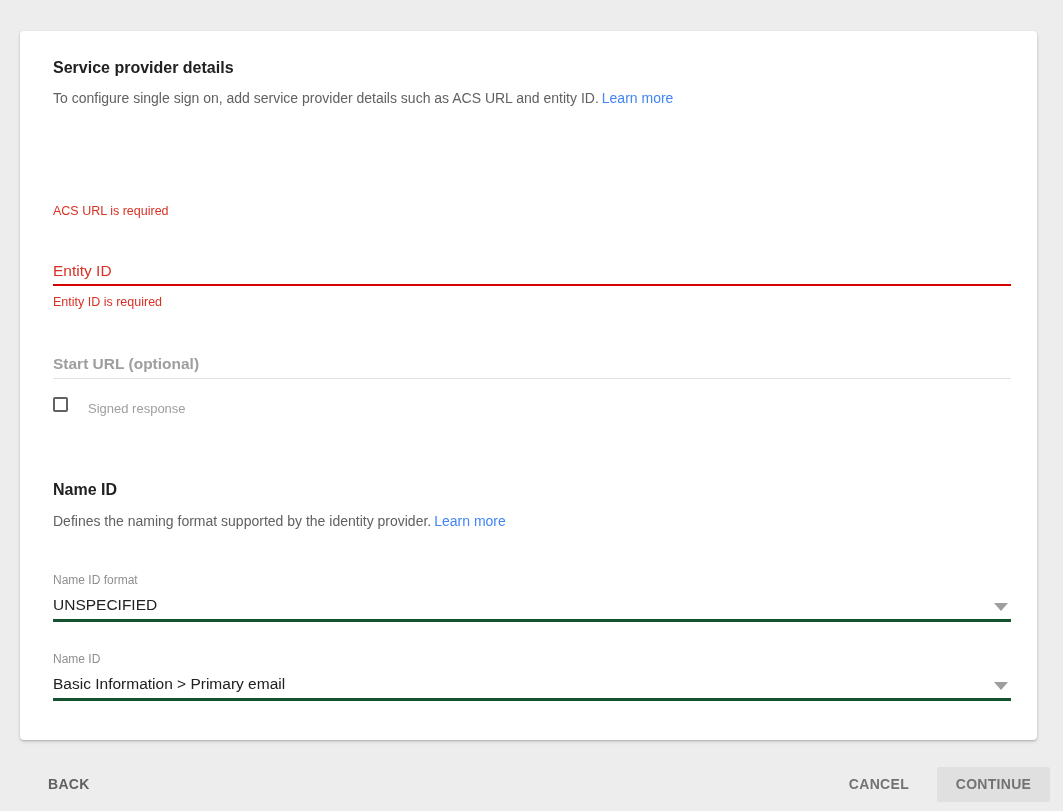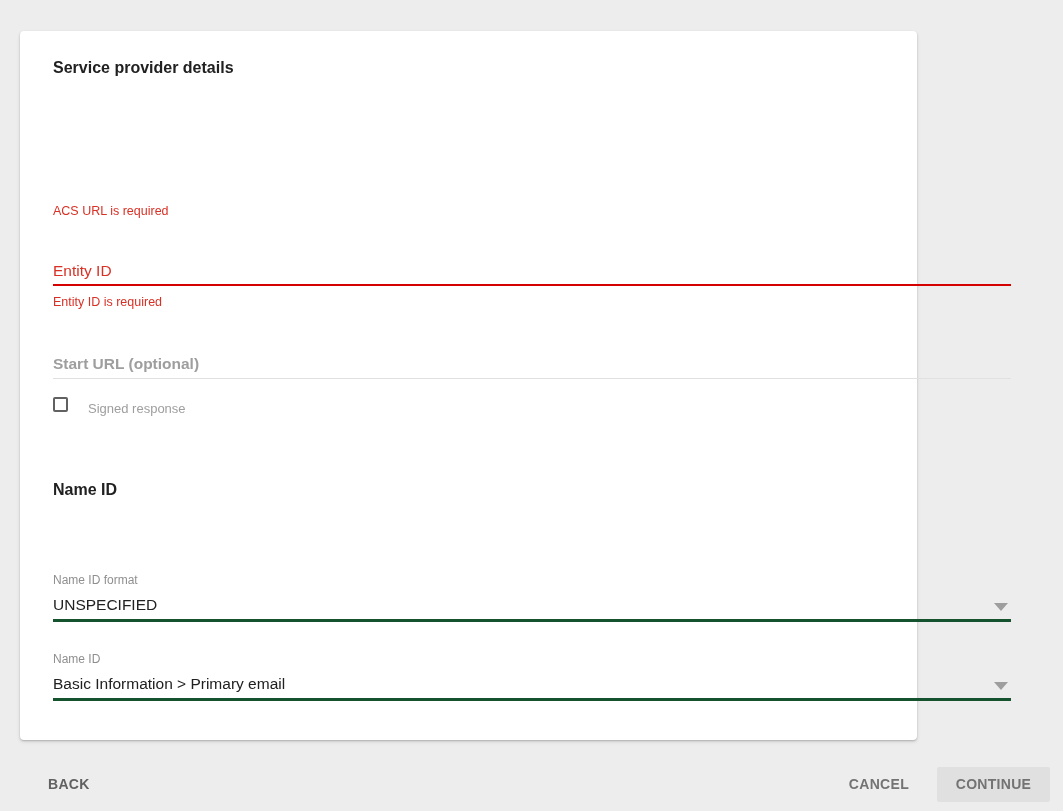--- a/index.html
+++ b/index.html
@@ -5,21 +5,21 @@
   * { margin:0; padding:0; box-sizing:border-box; }
   html,body { width:1063px; height:811px; }
   body {
     position:relative;
     background:#ededed;
     font-family:"Liberation Sans","DejaVu Sans",sans-serif;
     overflow:hidden;
   }
   .card {
     position:absolute; left:20px; top:31px;
-    width:897px; height:709px;
+    width:1017px; height:709px;
     background:#ffffff;
     border-radius:4px;
     box-shadow:0 1px 2px rgba(0,0,0,0.22), 0 2px 4px rgba(0,0,0,0.08);
   }
   .card > * { position:absolute; left:33px; }
 
   .section-title {
     font-size:16px; font-weight:bold; color:#212121; line-height:20px;
   }
   .title { top:27px; }
@@ -87,33 +87,35 @@
     text-align:center; line-height:35px; cursor:default;
   }
 </style>
 </head>
 <body>
 
 <div class="card">
 
   <h1 class="section-title title">Service provider details</h1>
 
+  <p class="desc desc-top"><span>To configure single sign on, add service provider details such as ACS URL and entity ID.</span><a class="link">Learn more</a></p>
 
   <div class="error-text acs-error">ACS URL is required</div>
 
   <input type="text" class="field-input input-error entity-input" placeholder="Entity ID" style="">
   <div class="error-text entity-error">Entity ID is required</div>
 
   <input type="text" class="field-input input-plain start-input" placeholder="Start URL (optional)" style="">
 
   <div class="checkbox"></div>
   <div class="checkbox-label">Signed response</div>
 
   <h2 class="section-title nameid-title">Name ID</h2>
 
+  <p class="desc desc-nameid"><span>Defines the naming format supported by the identity provider.</span><a class="link">Learn more</a></p>
 
   <div class="small-label format-label">Name ID format</div>
   <div class="select select-format">
     <span class="select-value">UNSPECIFIED</span>
     <span class="dropdown-arrow"></span>
   </div>
 
   <div class="small-label mapping-label">Name ID</div>
   <div class="select select-mapping">
     <span class="select-value">Basic Information &gt; Primary email</span>

